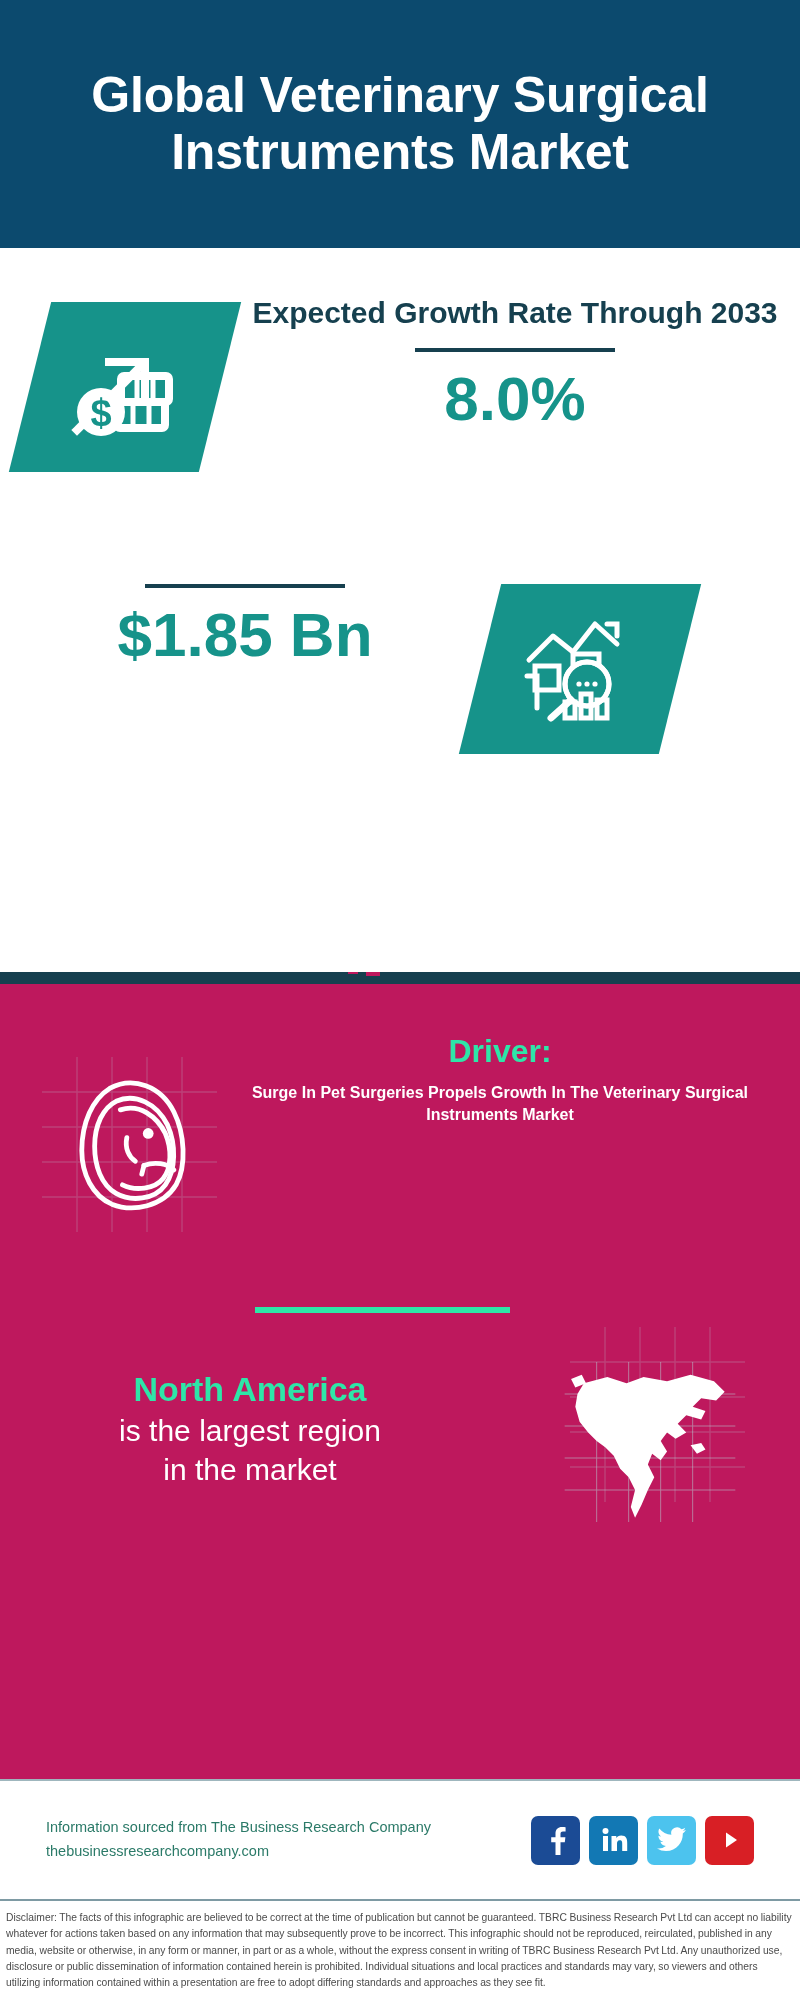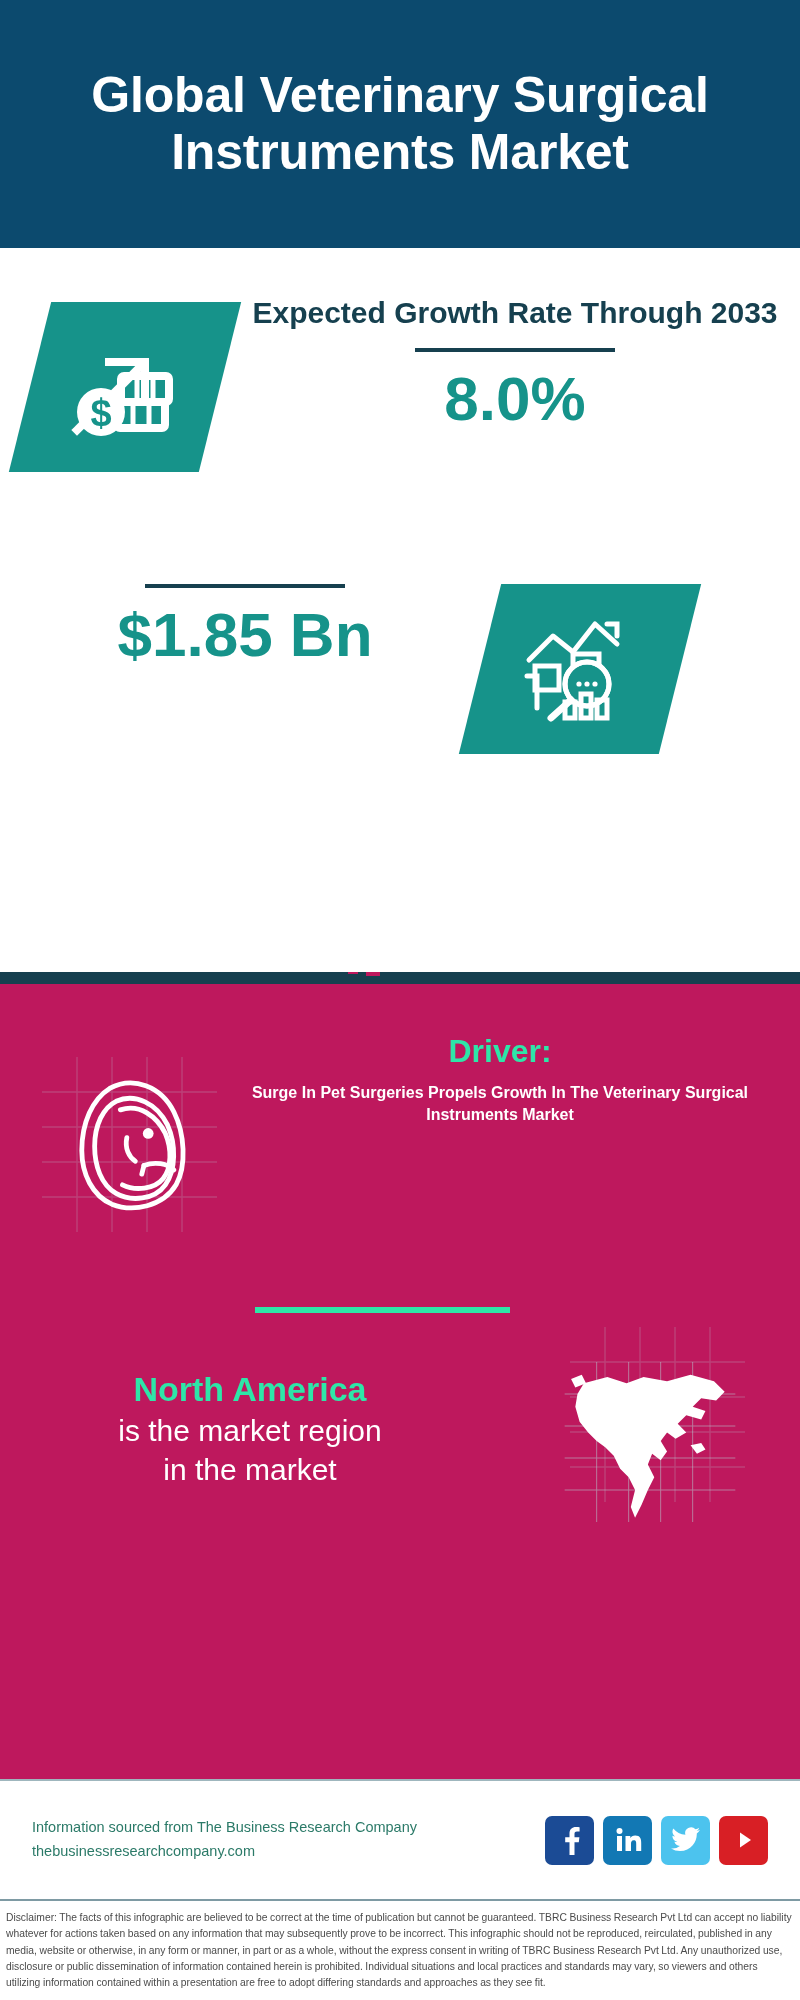--- a/index.html
+++ b/index.html
@@ -100,21 +100,21 @@
 
   .region-wrap { position:absolute; left:0; top:390px; width:800px; }
   .region-text { position:absolute; left:40px; top:6px; width:420px; text-align:center; }
   .region-name { color:#2ee6a8; font-size:34px; font-weight:bold; line-height:1.25; }
   .region-sub  { color:#ffffff; font-size:30px; font-weight:normal; line-height:1.3; }
   .region-map  { position:absolute; left:560px; top:0; width:180px; height:160px; }
 
   
   .footer {
     background:#ffffff; height:120px;
-    display:flex; align-items:center; padding:0 32px;
+    display:flex; align-items:center; padding:0 46px;
     border-top:2px solid #9fb6bd;
   }
   .footer-src { flex:1; }
   .footer-src div {
     color:#2b7a68; font-size:14.5px; line-height:1.65;
   }
   .socials { display:flex; gap:9px; align-items:center; }
   .sicon {
     width:49px; height:49px; border-radius:7px;
     display:flex; align-items:center; justify-content:center;
@@ -263,21 +263,21 @@
         <div class="driver-label">Driver:</div>
         <div class="driver-body">Surge In Pet Surgeries Propels Growth In The Veterinary Surgical Instruments Market</div>
       </div>
     </div>
 
     <div class="mid-rule"></div>
 
     <div class="region-wrap">
       <div class="region-text">
         <div class="region-name">North America</div>
-        <div class="region-sub">is the market region</div>
+        <div class="region-sub">is the largest region</div>
         <div class="region-sub">in the market</div>
       </div>
       <svg class="region-map" viewBox="0 0 160 150">
         <g stroke="#b8cfd6" stroke-width="0.9" fill="none" opacity="0.55">
           <line x1="0" y1="30" x2="160" y2="30"></line>
             <line x1="0" y1="60" x2="160" y2="60"></line>
           <line x1="0" y1="90" x2="160" y2="90"></line>
             <line x1="0" y1="120" x2="160" y2="120"></line>
           <line x1="30" y1="0" x2="30" y2="150"></line>
             <line x1="60" y1="0" x2="60" y2="150"></line>

